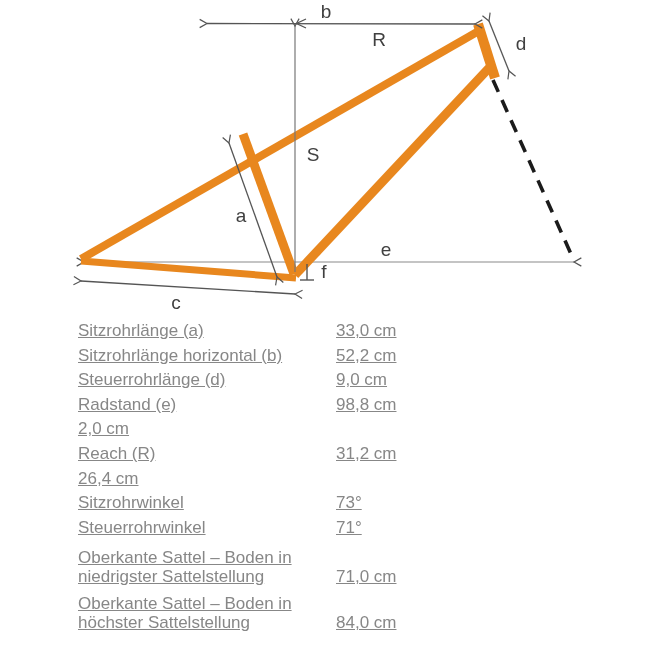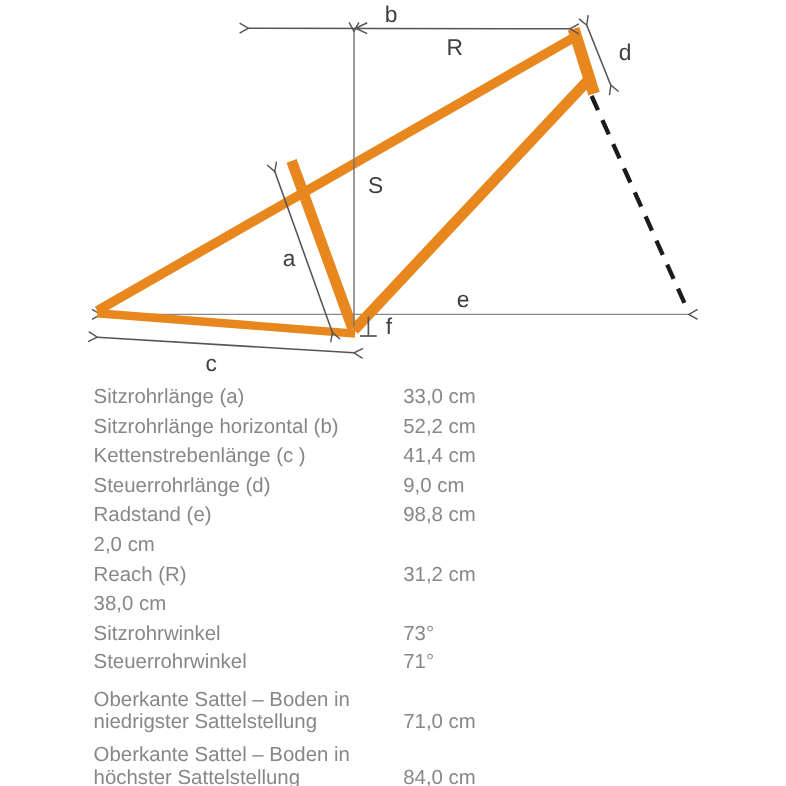--- a/index.html
+++ b/index.html
@@ -15,21 +15,21 @@
     font-family: "Liberation Sans", sans-serif;
     font-size: 19px;
     fill: #404040;
   }
   .spec-table {
     margin: 4px 0 0 78px;
     color: #878787;
     font-size: 17px;
     line-height: 24.6px;
   }
-  .row { display: flex; }
+  .row { display: flex; text-decoration: underline; }
   .row .label { width: 258px; }
   .row .value { white-space: nowrap; }
   .row.two-line {
     margin-top: 8px;
     align-items: flex-end;
     line-height: 19px;
   }
 </style>
 </head>
 <body>
@@ -80,40 +80,36 @@
   <div class="spec-table">
     <div class="row">
       <span class="label">Sitzrohrlänge (a)</span>
       <span class="value">33,0 cm</span>
     </div>
     <div class="row">
       <span class="label">Sitzrohrlänge horizontal (b)</span>
       <span class="value">52,2 cm</span>
     </div>
     <div class="row">
-      <span class="label">Kettenstrebenlänge (c )</span>
-      <span class="value">41,4 cm</span>
-    </div>
-    <div class="row">
       <span class="label">Steuerrohrlänge (d)</span>
       <span class="value">9,0 cm</span>
     </div>
     <div class="row">
       <span class="label">Radstand (e)</span>
       <span class="value">98,8 cm</span>
     </div>
     <div class="row">
       <span class="value">2,0 cm</span>
     </div>
     <div class="row">
       <span class="label">Reach (R)</span>
       <span class="value">31,2 cm</span>
     </div>
     <div class="row">
-      <span class="value">38,0 cm</span>
+      <span class="value">26,4 cm</span>
     </div>
     <div class="row">
       <span class="label">Sitzrohrwinkel</span>
       <span class="value">73°</span>
     </div>
     <div class="row">
       <span class="label">Steuerrohrwinkel</span>
       <span class="value">71°</span>
     </div>
     <div class="row two-line">

